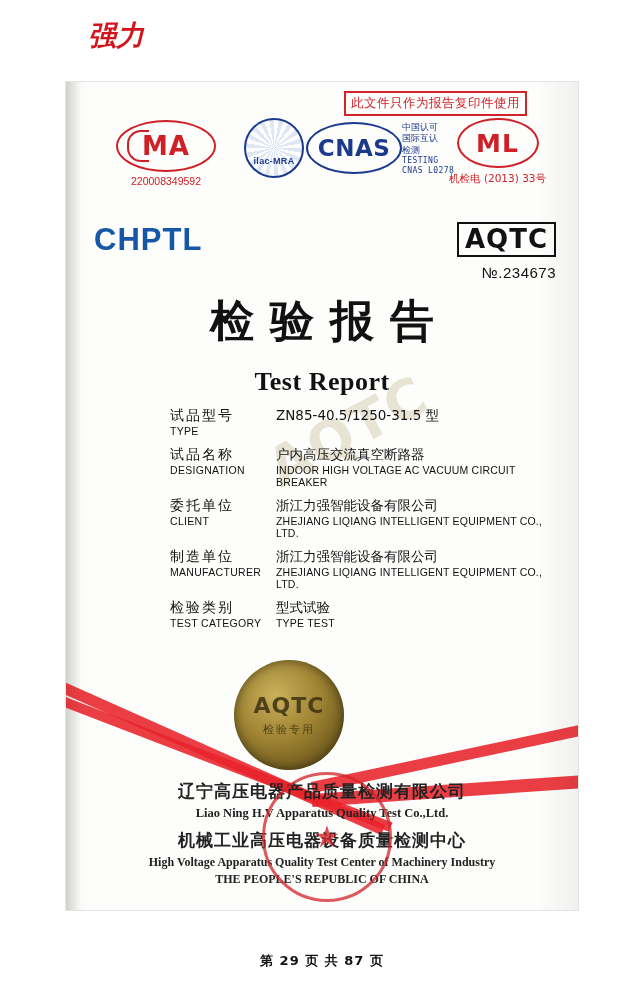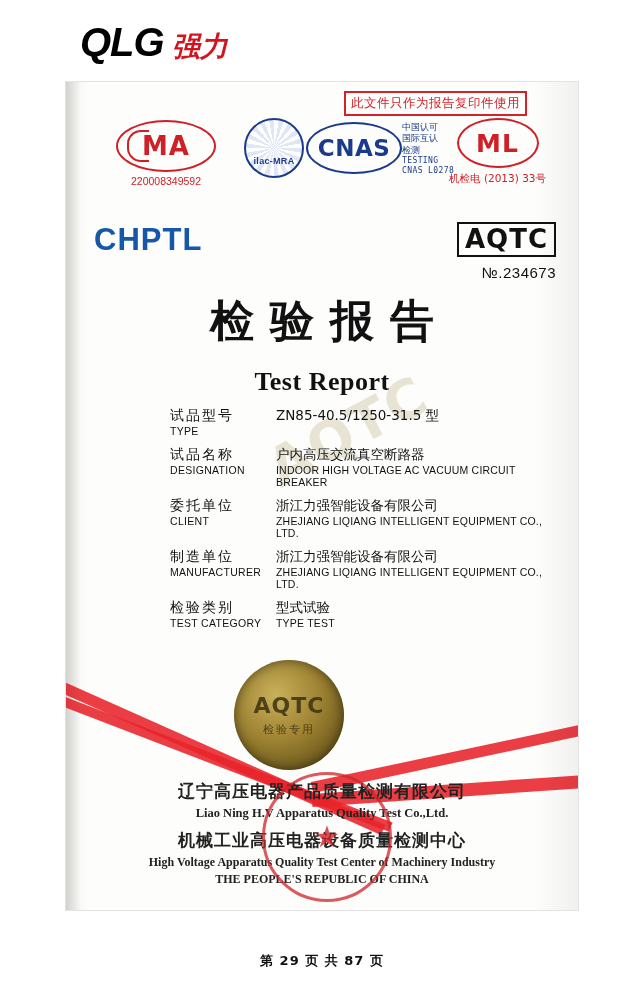--- a/index.html
+++ b/index.html
@@ -440,21 +440,20 @@
     font-size: 13px;
     font-weight: bold;
     color: #111;
     letter-spacing: 1px;
   }
 </style>
 </head>
 <body>
 
 <div class="header">
-  <span class="logo-qlg">QLG</span>
   <span class="logo-cn">强力</span>
 </div>
 
 <div class="page">
   <div class="left-edge"></div>
 
   <div class="copy-notice">此文件只作为报告复印件使用</div>
 
   <div class="marks">
 

